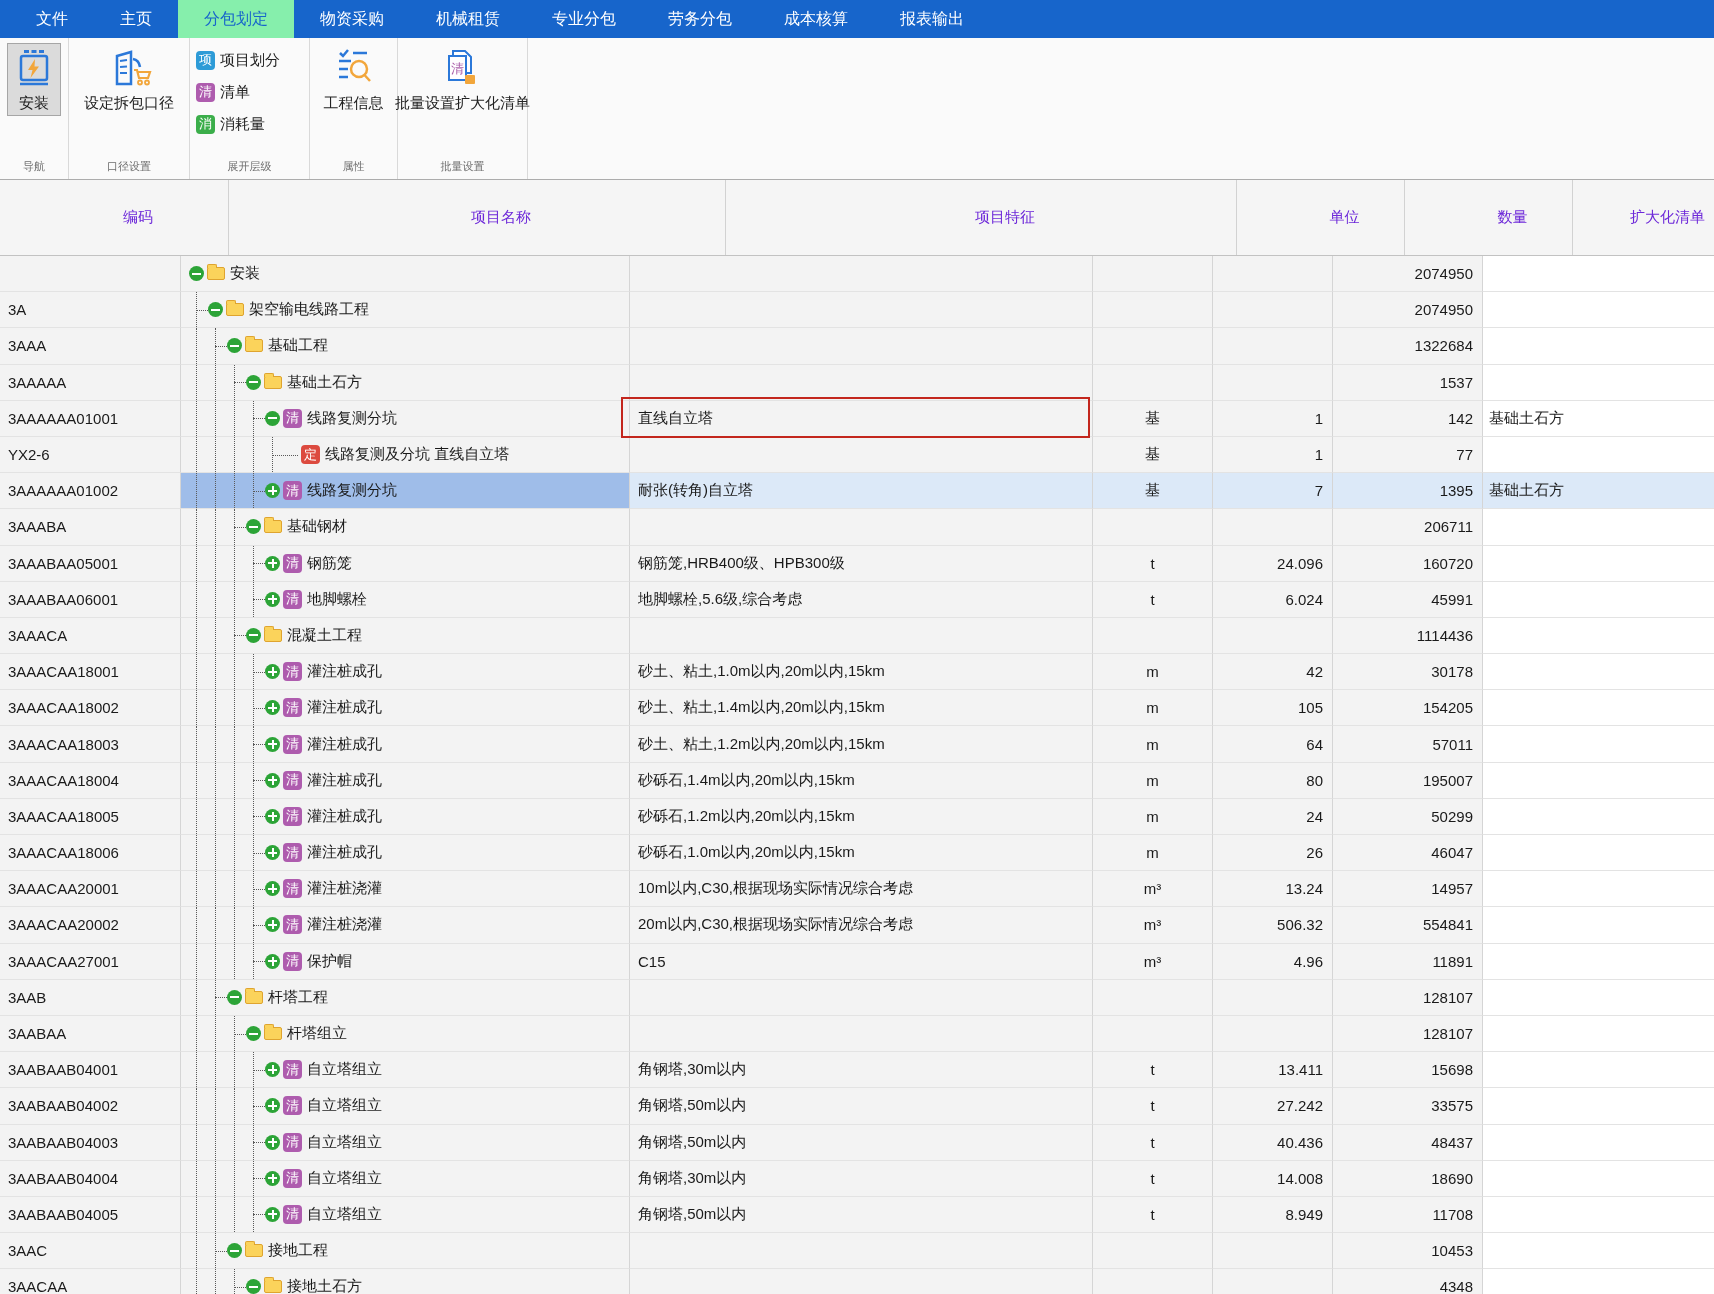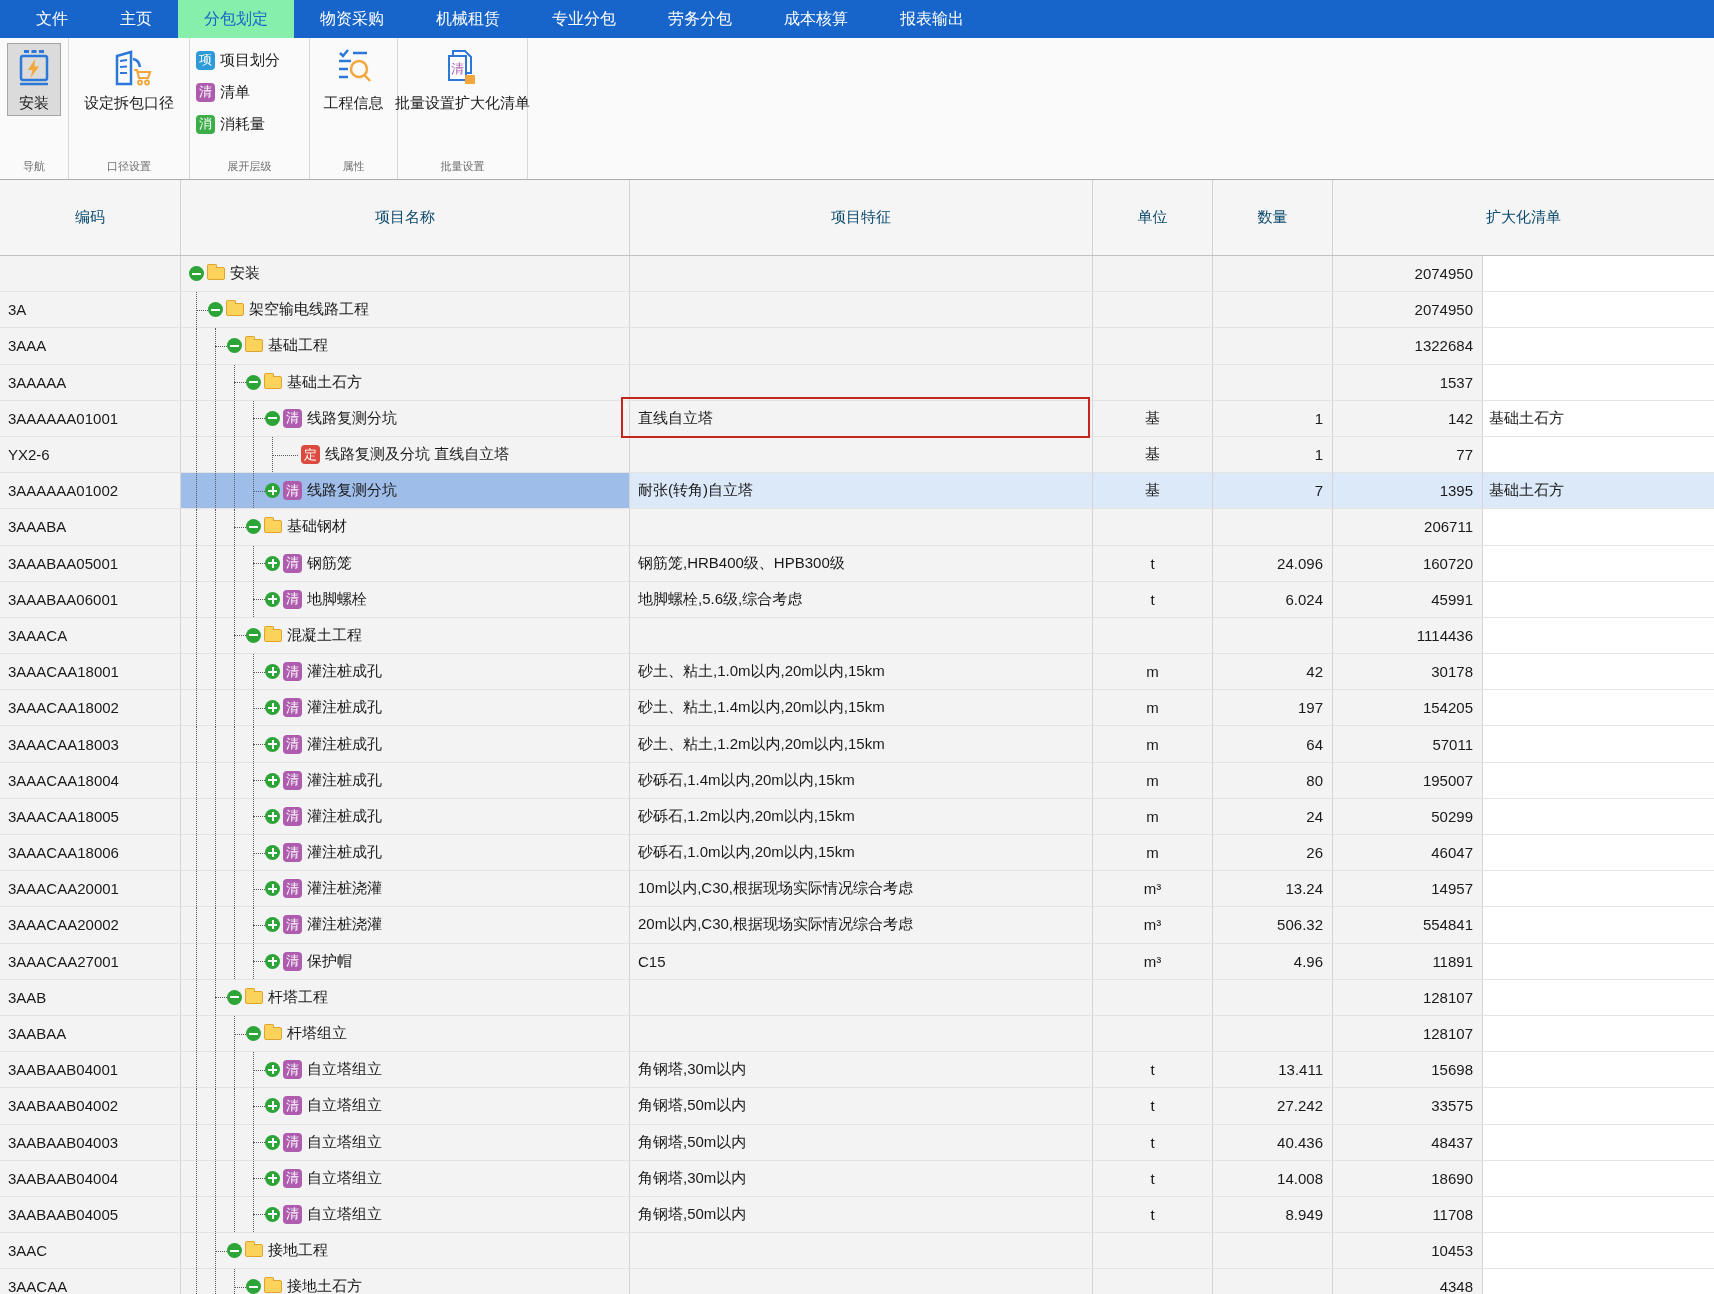--- a/index.html
+++ b/index.html
@@ -26,22 +26,22 @@
   .badge { display:inline-flex; align-items:center; justify-content:center; width:19px; height:19px;
     border-radius:4px; color:#fff; font-size:13px; flex:none; }
   .badge-qing { background:#AE5CAE; }
   .badge-ding { background:#DC4A3F; }
   .badge-xiang { background:#2D9BD7; }
   .badge-xiao { background:#3BAE4A; }
 
   
   .grid { width:1714px; }
   .grid-header { display:flex; height:76px; background:#F5F5F5; border-bottom:1px solid #C2C2C2; }
-  .hcell { display:flex; align-items:center; justify-content:center; font-size:15px; color:#0c4a6e;
-    border-right:1px solid #D2D2D2; }
+  .hcell { display:flex; align-items:center; justify-content:center; font-size:15px; color:#6d28d9;
+    border-right:1px solid #D2D2D2;margin-left:48px; }
   .c-code{width:181px}.c-name{width:449px}.c-feat{width:463px}.c-unit{width:120px}
   .c-qty{width:120px}.c-total{width:150px}.c-big{flex:1;border-right:none !important}
 
   .row { display:flex; height:36.2px; }
   .cell { border-right:1px solid #D5D5D5; border-bottom:1px solid #E3E3E3; background:#F3F3F3;
     display:flex; align-items:center; font-size:15px; color:#1A1A1A; overflow:visible; }
   .cell.c-big { background:#fff; padding-left:6px; }
   .code-cell { padding-left:8px; }
   .feat-cell { padding-left:8px; position:relative; white-space:nowrap; }
   .unit-cell { justify-content:center; }
@@ -457,21 +457,21 @@
             <div class="expander plus">
               <div class="eh"></div>
               <div class="ev"></div>
             </div>
             <div class="badge badge-qing">清</div>
             <div class="name-text">灌注桩成孔</div>
           </div>
         </div>
         <div class="cell c-feat feat-cell">砂土、粘土,1.4m以内,20m以内,15km</div>
         <div class="cell c-unit unit-cell">m</div>
-        <div class="cell c-qty num-cell">197</div>
+        <div class="cell c-qty num-cell">105</div>
         <div class="cell c-total num-cell">154205</div>
         <div class="cell c-big big-cell"></div>
       </div>
       <div class="row">
         <div class="cell c-code code-cell">3AAACAA18003</div>
         <div class="cell c-name name-cell">
           <div class="tree-vline" style="left: 15px;"></div>
           <div class="tree-vline" style="left: 34px;"></div>
           <div class="tree-vline" style="left: 53px;"></div>
           <div class="tree-vline" style="left: 72px;"></div>

